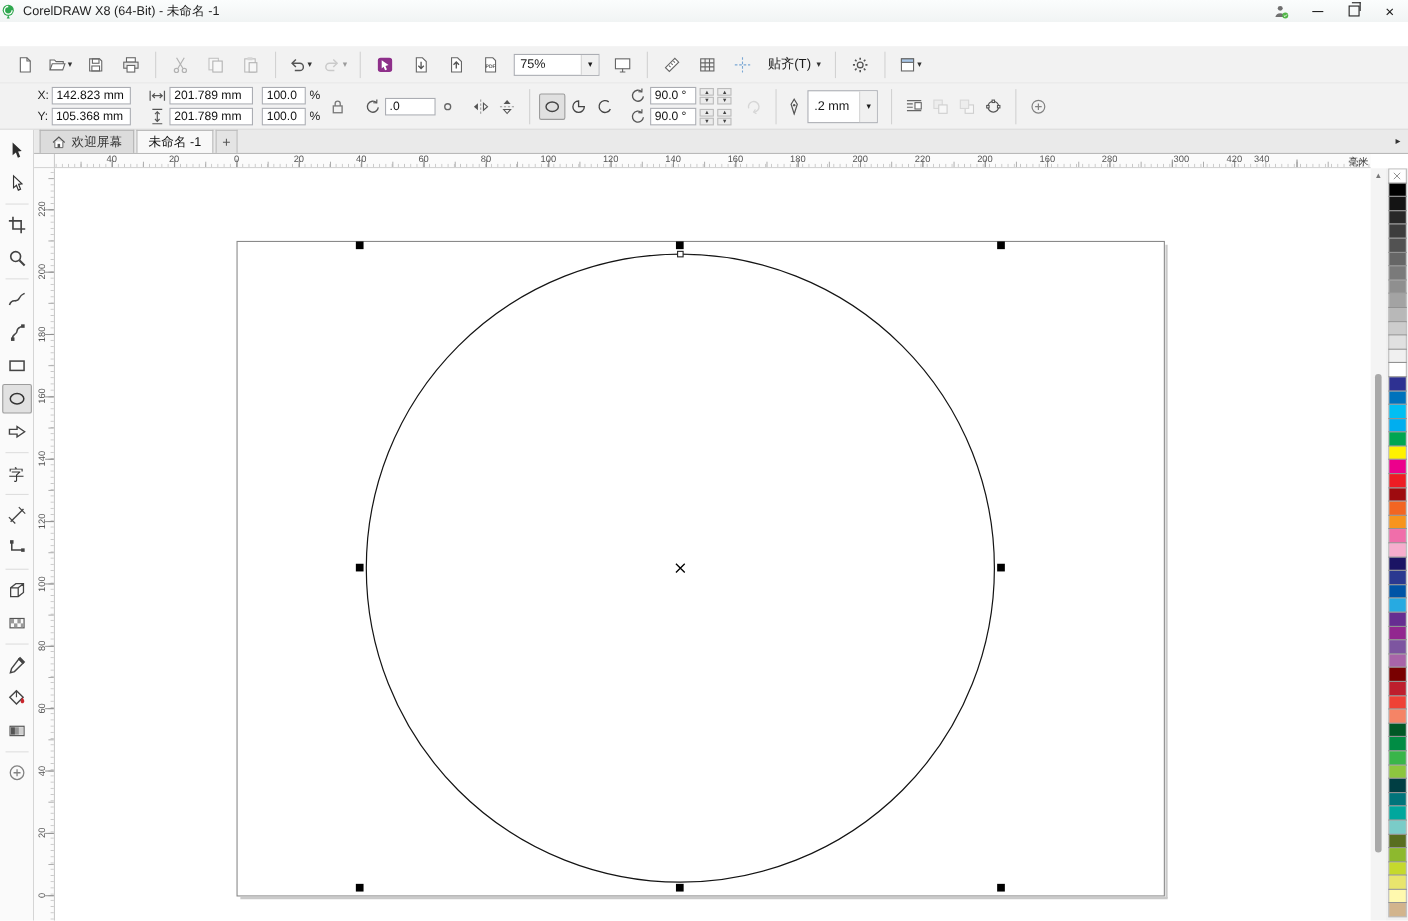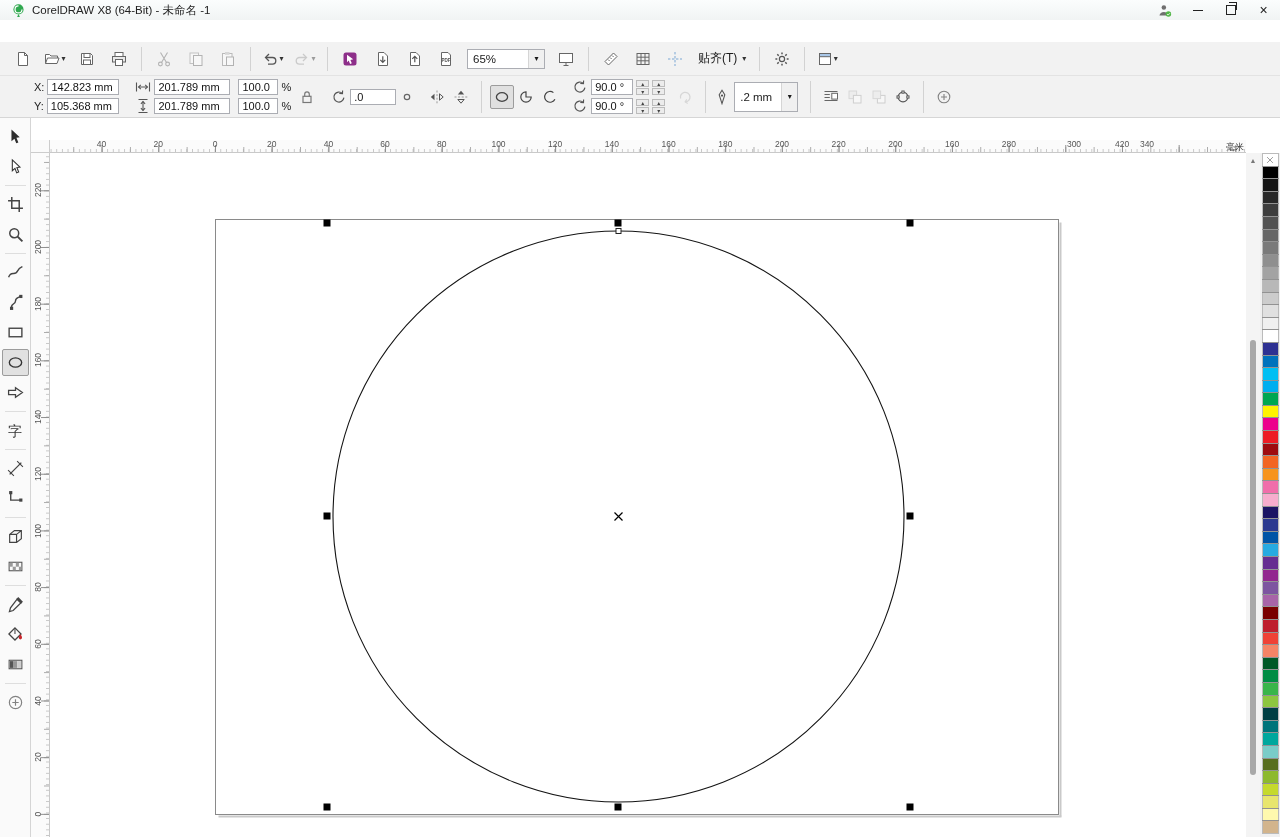--- a/index.html
+++ b/index.html
@@ -2,21 +2,21 @@
 <html><head>
 <meta charset="utf-8">
 <style>
 html,body{margin:0;padding:0}
 body{width:1280px;height:837px;position:relative;overflow:hidden;background:#fff;
 font-family:"Liberation Sans","DejaVu Sans",sans-serif;font-size:12px;color:#1a1a1a;user-select:none}
 #app{position:absolute;inset:0}
 svg{display:block}
 .icon svg,.picon svg{width:16px;height:16px}
 
-.titlebar{position:absolute;left:0;top:0;width:100%;height:20px;background:linear-gradient(#fbfdfd,#f1f4f4);display:flex;align-items:center;padding-left:11px;box-sizing:border-box}
+.titlebar{position:absolute;left:0;top:0;width:100%;height:20px;background:linear-gradient(#fbfdfd,#f1f4f4);display:flex;align-items:center;padding-left:0;box-sizing:border-box}
 .app-logo{width:15px;height:15px;margin-right:6px}
 .app-logo svg{width:15px;height:15px}
 .title-text{font-size:11.5px;color:#222;white-space:nowrap}
 .win-controls{margin-left:auto;display:flex;height:100%}
 .winbtn{width:33px;height:100%;display:flex;align-items:center;justify-content:center;color:#222}
 .winbtn svg{width:15px;height:15px}
 .min-glyph{width:10px;height:1px;background:#222}
 .restore-glyph{width:8px;height:8px;border:1px solid #222;position:relative}
 .restore-glyph::after{content:"";position:absolute;left:2px;top:-4px;width:7px;height:7px;border-top:1px solid #222;border-right:1px solid #222}
 .close-glyph{font-size:14px;line-height:1}
@@ -231,21 +231,21 @@
       </span>
       <span class="tbtn">
         <span class="icon">
           <svg viewBox="0 0 16 16">
             <path d="M3.5 1.5 H10 L12.5 4 V14.5 H3.5 Z" fill="#ffffff" stroke="#666666"></path>
             <text x="8" y="11.2" font-size="4.6" text-anchor="middle" fill="#555555" font-weight="bold" font-family="Liberation Sans, DejaVu Sans, sans-serif">PDF</text>
           </svg>
         </span>
       </span>
       <span class="combo">
-        <span class="combo-val">65%</span>
+        <span class="combo-val">75%</span>
         <span class="combo-btn">▾</span>
       </span>
       <span class="tbtn">
         <span class="icon">
           <svg viewBox="0 0 16 16">
             <rect x="1.5" y="2.5" width="13" height="9" fill="#ffffff" stroke="#666666"></rect>
             <path d="M5.5 14.5 H10.5 M8 11.5 V14.5" stroke="#666666"></path>
           </svg>
         </span>
       </span>
@@ -651,20 +651,37 @@
       <div class="tool">
         <span class="icon">
           <svg viewBox="0 0 16 16">
             <circle cx="8" cy="8" r="5.8" fill="none" stroke="#828282" stroke-width="1.1"></circle>
             <path d="M8 5 V11 M5 8 H11" stroke="#828282" stroke-width="1.1"></path>
           </svg>
         </span>
       </div>
     </div>
 
+  <div class="tabbar">
+    <div class="tab">
+      <span class="picon">
+          <svg viewBox="0 0 16 16">
+            <path d="M1.5 8 L8 2 L14.5 8" fill="none" stroke="#555555" stroke-width="1.3"></path>
+            <path d="M3.5 7 V13.8 H12.5 V7" fill="#ffffff" stroke="#555555"></path>
+            <rect x="6.6" y="9.6" width="2.8" height="4.2" fill="#555555"></rect>
+          </svg>
+        </span>
+      <span>欢迎屏幕</span>
+    </div>
+    <div class="tab active">
+      <span>未命名 -1</span>
+    </div>
+    <div class="tab-add">+</div>
+    <div class="tab-scroll">▸</div>
+  </div>
 
   <div class="ruler-corner"></div>
   <div class="hruler" id="hruler">
     <div class="htick minor"></div>
     <div class="htick med"></div>
     <div class="htick major"></div>
     <span class="hunit">毫米</span>
   <span class="hlab" style="left:41.6px">40</span>
       <span class="hlab" style="left:98.3px">20</span>
       <span class="hlab" style="left:155.0px">0</span>

